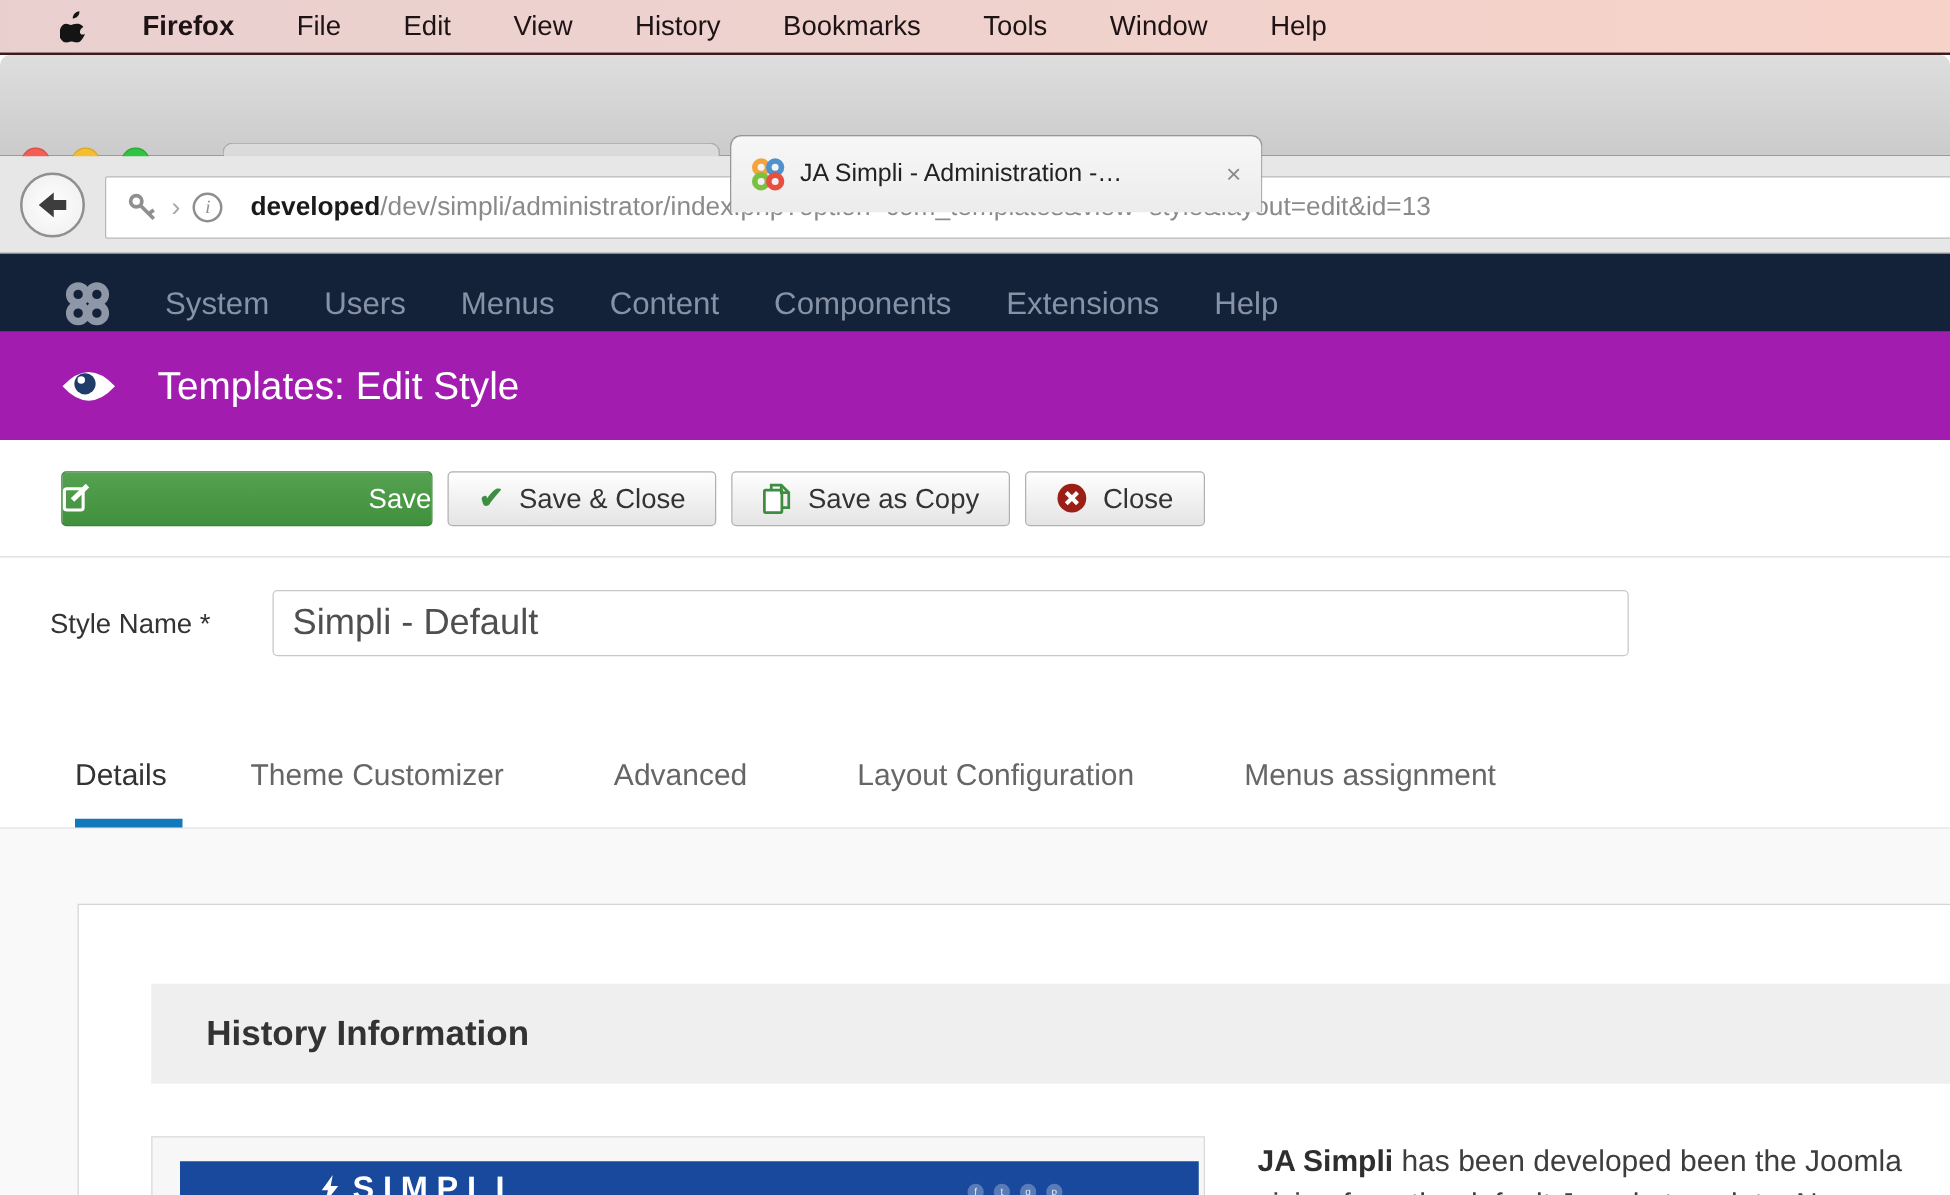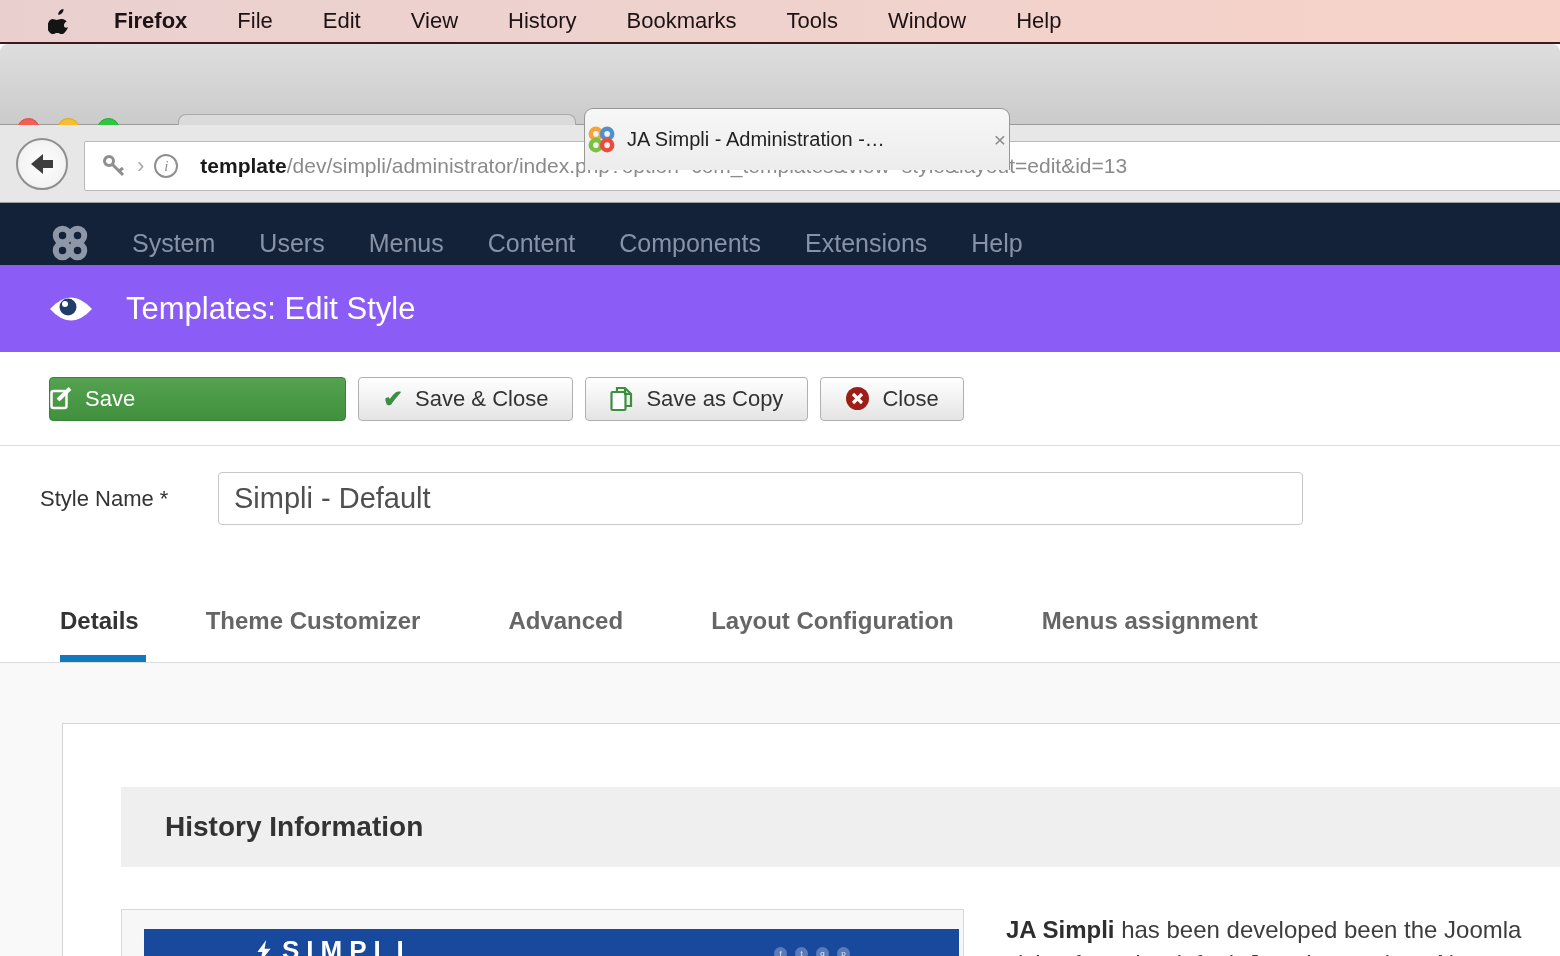--- a/index.html
+++ b/index.html
@@ -20,21 +20,21 @@
   .window { position:absolute; left:0; top:44px; width:1560px; height:912px;
     background:#fff; border-radius:8px 8px 0 0; overflow:hidden; }
 
   
   .tabbar { position:absolute; left:0; top:0; width:1560px; height:81px;
     background:linear-gradient(#dedede,#cbcbcb); border-bottom:1px solid #9a9a9a; }
   .light { position:absolute; top:74px; width:23px; height:23px; border-radius:50%; }
   .light.red   { left:17px; background:#f25e56; border:1px solid #dd4a44; }
   .light.yellow{ left:57px; background:#f5be31; border:1px solid #e0a51e; }
   .light.green { left:97px; background:#30c440; border:1px solid #24a932; }
-  .tab { position:absolute; display:flex; align-items:center; gap:12px; padding:0 3px; }
+  .tab { position:absolute; display:flex; align-items:center; gap:12px; padding:0 16px; }
   .tab.inactive { left:178px; top:70px; width:398px; height:55px;
     background:linear-gradient(#dcdcdc,#cecece);
     border:1px solid #a9a9a9; border-bottom:none; border-radius:8px 8px 0 0; }
   .tab.active { left:584px; top:64px; width:426px; height:62px;
     background:linear-gradient(#f7f7f7,#ececec);
     border:1px solid #979797; border-bottom:none; border-radius:9px 9px 0 0; z-index:3; }
   .tab .title { font-size:20px; color:#4c4c4c; white-space:nowrap; overflow:hidden;
     text-overflow:ellipsis; flex:1; }
   .tab.active .title { color:#222; }
   .tab .close { font-size:21px; color:#8a8a8a; line-height:1; }
@@ -57,48 +57,48 @@
   .urltext b { color:#1a1a1a; font-weight:bold; }
 
   
   .adminnav { position:absolute; left:0; top:159px; width:1560px; height:80px;
     background:#142239; display:flex; align-items:center; }
   .adminnav .jlogo { margin-left:52px; margin-right:44px; }
   .adminnav span { font-size:25px; color:#8892a6; margin-right:44px; white-space:nowrap; }
 
   
   .titlebar { position:absolute; left:0; top:221px; width:1560px; height:87px;
-    background:#8b5cf6; display:flex; align-items:center; }
+    background:#a21caf; display:flex; align-items:center; }
   .titlebar .eye { margin-left:48px; margin-right:32px; }
   .titlebar h1 { font-size:31px; font-weight:400; color:#fff; }
 
   
   .toolbar { position:absolute; left:0; top:308px; width:1560px; height:94px;
     background:#fff; border-bottom:1px solid #dcdcdc;
     display:flex; align-items:center; padding-left:49px; gap:12px; }
   .btn { height:44px; border-radius:4px; display:flex; align-items:center;
-    justify-content:flex-start; gap:12px; font-size:22px; }
+    justify-content:space-between; gap:12px; font-size:22px; }
   .btn.green { width:297px; color:#fff;
     background:linear-gradient(#55a250,#40903d); border:1px solid #388237; }
   .btn.grey { color:#333; background:linear-gradient(#ffffff,#e4e4e4);
     border:1px solid #b0b0b0; padding:0 24px; }
   .btn .chk { color:#3e8e41; font-size:24px; font-weight:bold; }
 
   
   .formlabel { position:absolute; left:40px; top:428px; height:53px; line-height:53px;
     font-size:22px; color:#333; }
   .forminput { position:absolute; left:218px; top:428px; width:1085px; height:53px;
     border:1px solid #c8c8c8; border-radius:4px; font-size:29px; color:#4f4f4f;
     padding-left:15px; font-family:"Liberation Sans",sans-serif; background:#fff; }
 
   
   .tabsrow { position:absolute; left:0; top:551px; width:1560px; height:68px;
     background:#fff; border-bottom:1px solid #ddd; display:flex; gap:88px;
     padding:12px 0 0 60px; }
-  .tabsrow .t { font-size:24px; font-weight:bold; color:#666; white-space:nowrap;text-align:right; }
+  .tabsrow .t { font-size:24px; font-weight:normal; color:#666; white-space:nowrap;text-align:right; }
   .tabsrow .t.active { color:#333; }
   .tabsrow .t:first-child { margin-right:-21px; }
   .tabunderline { position:absolute; left:60px; top:611px; width:86px; height:7px;
     background:#1478bd; }
 
   
   .contentarea { position:absolute; left:0; top:619px; width:1560px; height:293px;
     background:#f9f9f9; overflow:hidden; }
   .panel { position:absolute; left:62px; top:60px; width:1530px; height:380px;
     background:#fff; border:1px solid #d4d4d4; }
@@ -176,21 +176,21 @@
       </svg>
     </div>
     <div class="urlfield">
       <svg width="26" height="26" viewBox="0 0 26 26">
         <circle cx="8" cy="8" r="4.5" fill="none" stroke="#8f8f8f" stroke-width="3"></circle>
         <line x1="11" y1="11" x2="22" y2="22" stroke="#8f8f8f" stroke-width="3"></line>
         <line x1="18" y1="18" x2="22" y2="15" stroke="#8f8f8f" stroke-width="3"></line>
       </svg>
       <span class="chev">›</span>
       <span class="infoicon">i</span>
-      <span class="urltext"><b>template</b><span>/dev/simpli/administrator/index.php?option=com_templates&amp;view=style&amp;layout=edit&amp;id=13</span></span>
+      <span class="urltext"><b>developed</b><span>/dev/simpli/administrator/index.php?option=com_templates&amp;view=style&amp;layout=edit&amp;id=13</span></span>
     </div>
   </div>
 
   <div class="adminnav">
     <svg class="jlogo" width="36" height="36" viewBox="0 0 24 24">
       <circle cx="7" cy="7" r="4.5" fill="none" stroke="#8e97a8" stroke-width="4"></circle>
       <circle cx="17" cy="7" r="4.5" fill="none" stroke="#8e97a8" stroke-width="4"></circle>
       <circle cx="7" cy="17" r="4.5" fill="none" stroke="#8e97a8" stroke-width="4"></circle>
       <circle cx="17" cy="17" r="4.5" fill="none" stroke="#8e97a8" stroke-width="4"></circle>
     </svg>

